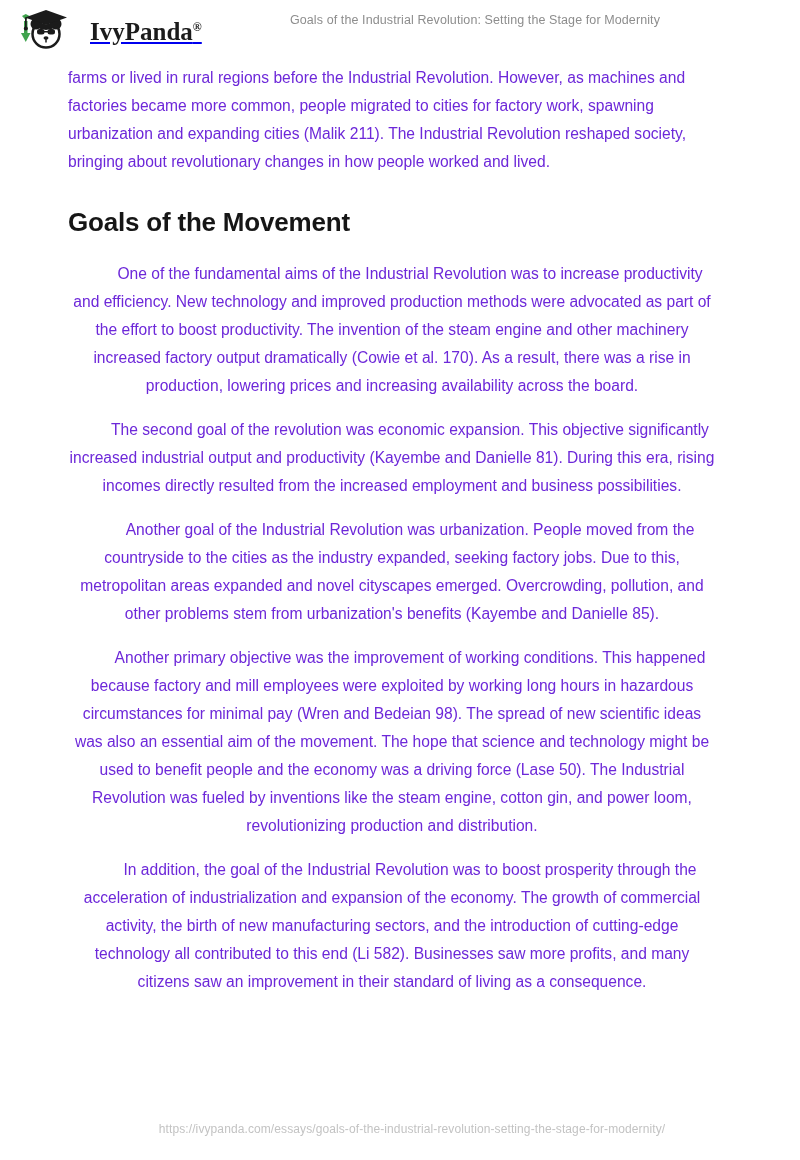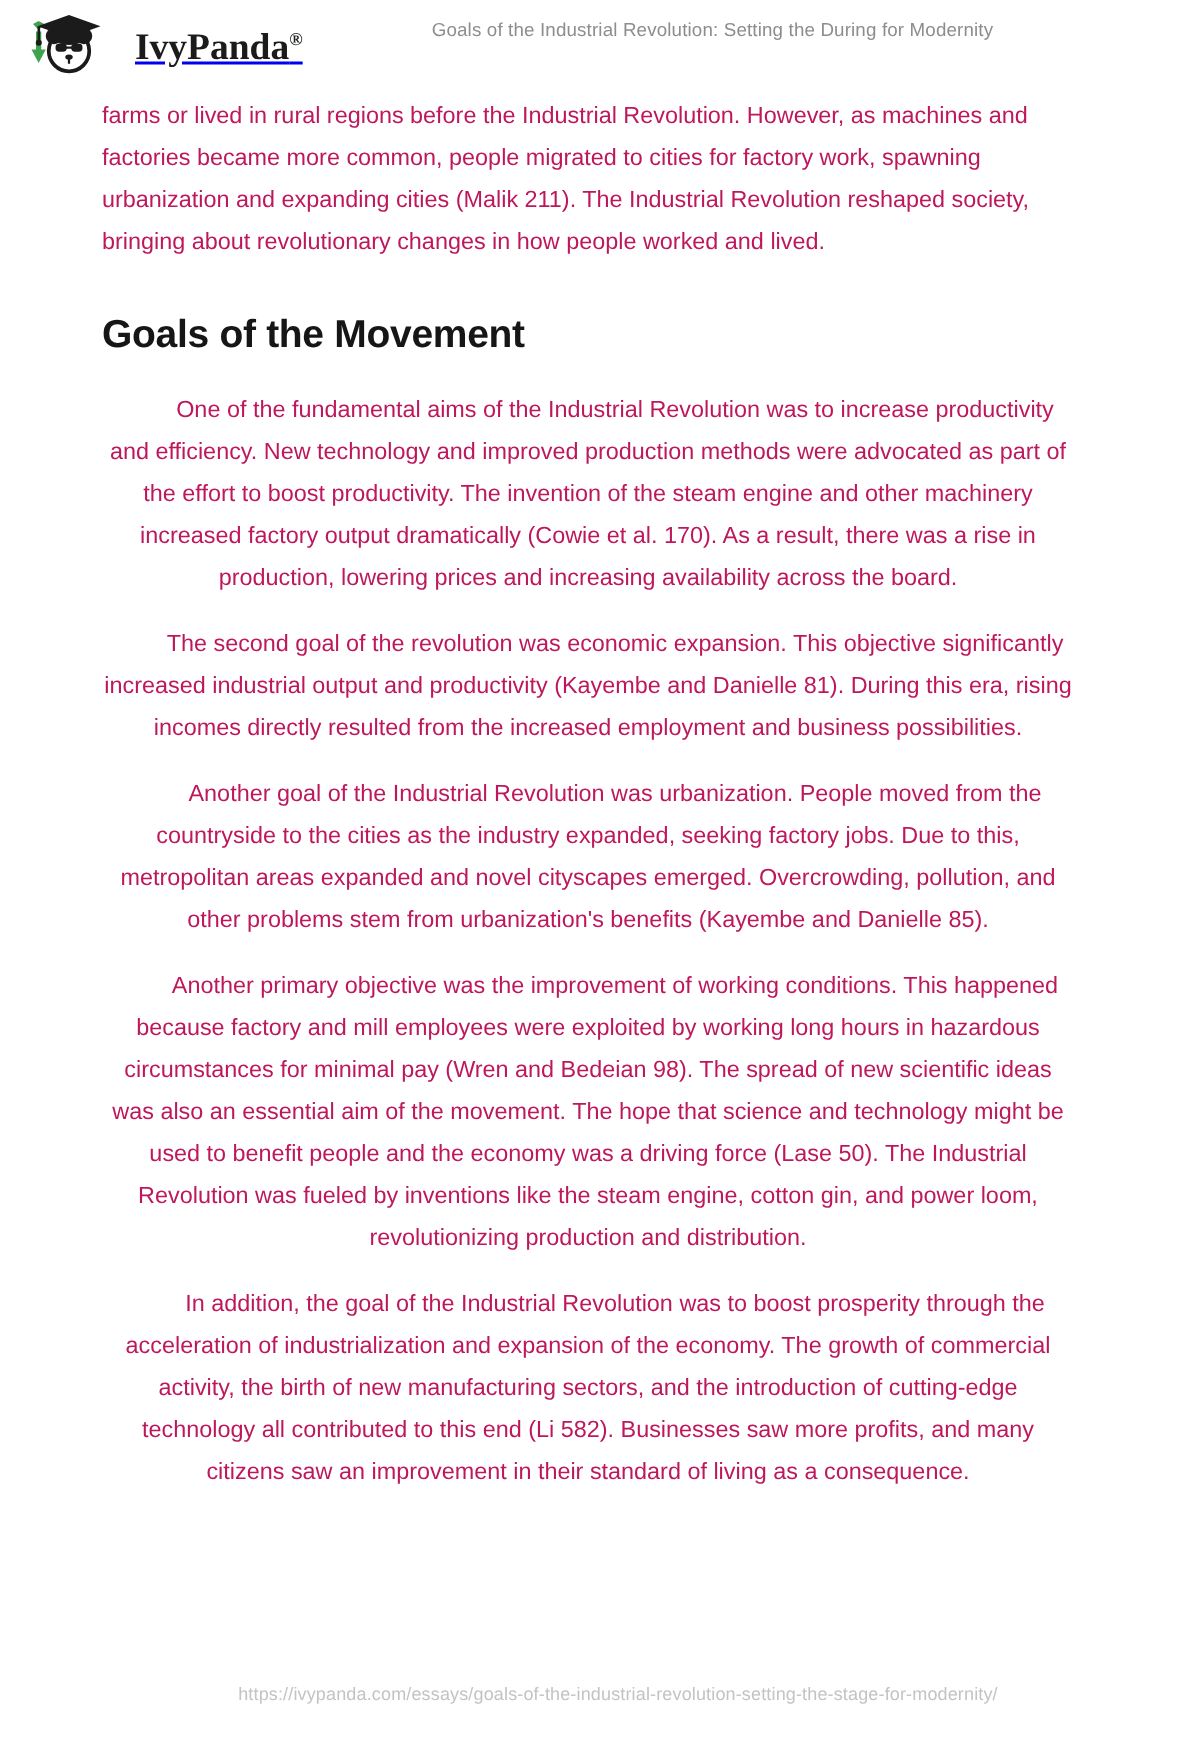--- a/index.html
+++ b/index.html
@@ -73,21 +73,21 @@
   .doc {
     position: absolute;
     left: 68px;
     top: 64px;
     width: 648px;
   }
   .doc p {
     margin: 0 0 0 0;
     font-size: 15.6px;
     line-height: 28px;
-    color: #be185d;
+    color: #6d28d9;
     text-align: left;
     font-family: "Liberation Sans", sans-serif;
   }
   .doc p.indented {
     text-indent: 36px;
     text-align: center;
   }
   .doc p + p {
     margin-top: 16px;
   }
@@ -151,21 +151,21 @@
       <g fill="#1b1b1b">
         <polygon points="60,4 102,19 60,34 18,19"></polygon>
         <path d="M40 26 L40 38 Q60 50 80 38 L80 26 L60 33 Z"></path>
         <rect x="18" y="19" width="3.5" height="20"></rect>
         <circle cx="19.7" cy="41" r="4"></circle>
       </g>
     </svg>
     <span class="brand-name"><span>IvyPanda</span><span class="reg">®</span></span>
   </a>
 
-  <div class="header-title">Goals of the Industrial Revolution: Setting the During for Modernity</div>
+  <div class="header-title">Goals of the Industrial Revolution: Setting the Stage for Modernity</div>
 </div>
 
 <main class="doc">
 
   <p class="para">farms or lived in rural regions before the Industrial Revolution. However, as machines and factories became more common, people migrated to cities for factory work, spawning urbanization and expanding cities (Malik 211). The Industrial Revolution reshaped society, bringing about revolutionary changes in how people worked and lived.</p>
 
   <h2 class="section-heading">Goals of the Movement</h2>
 
   <p class="para indented">One of the fundamental aims of the Industrial Revolution was to increase productivity and efficiency. New technology and improved production methods were advocated as part of the effort to boost productivity. The invention of the steam engine and other machinery increased factory output dramatically (Cowie et al. 170). As a result, there was a rise in production, lowering prices and increasing availability across the board.</p>
 

